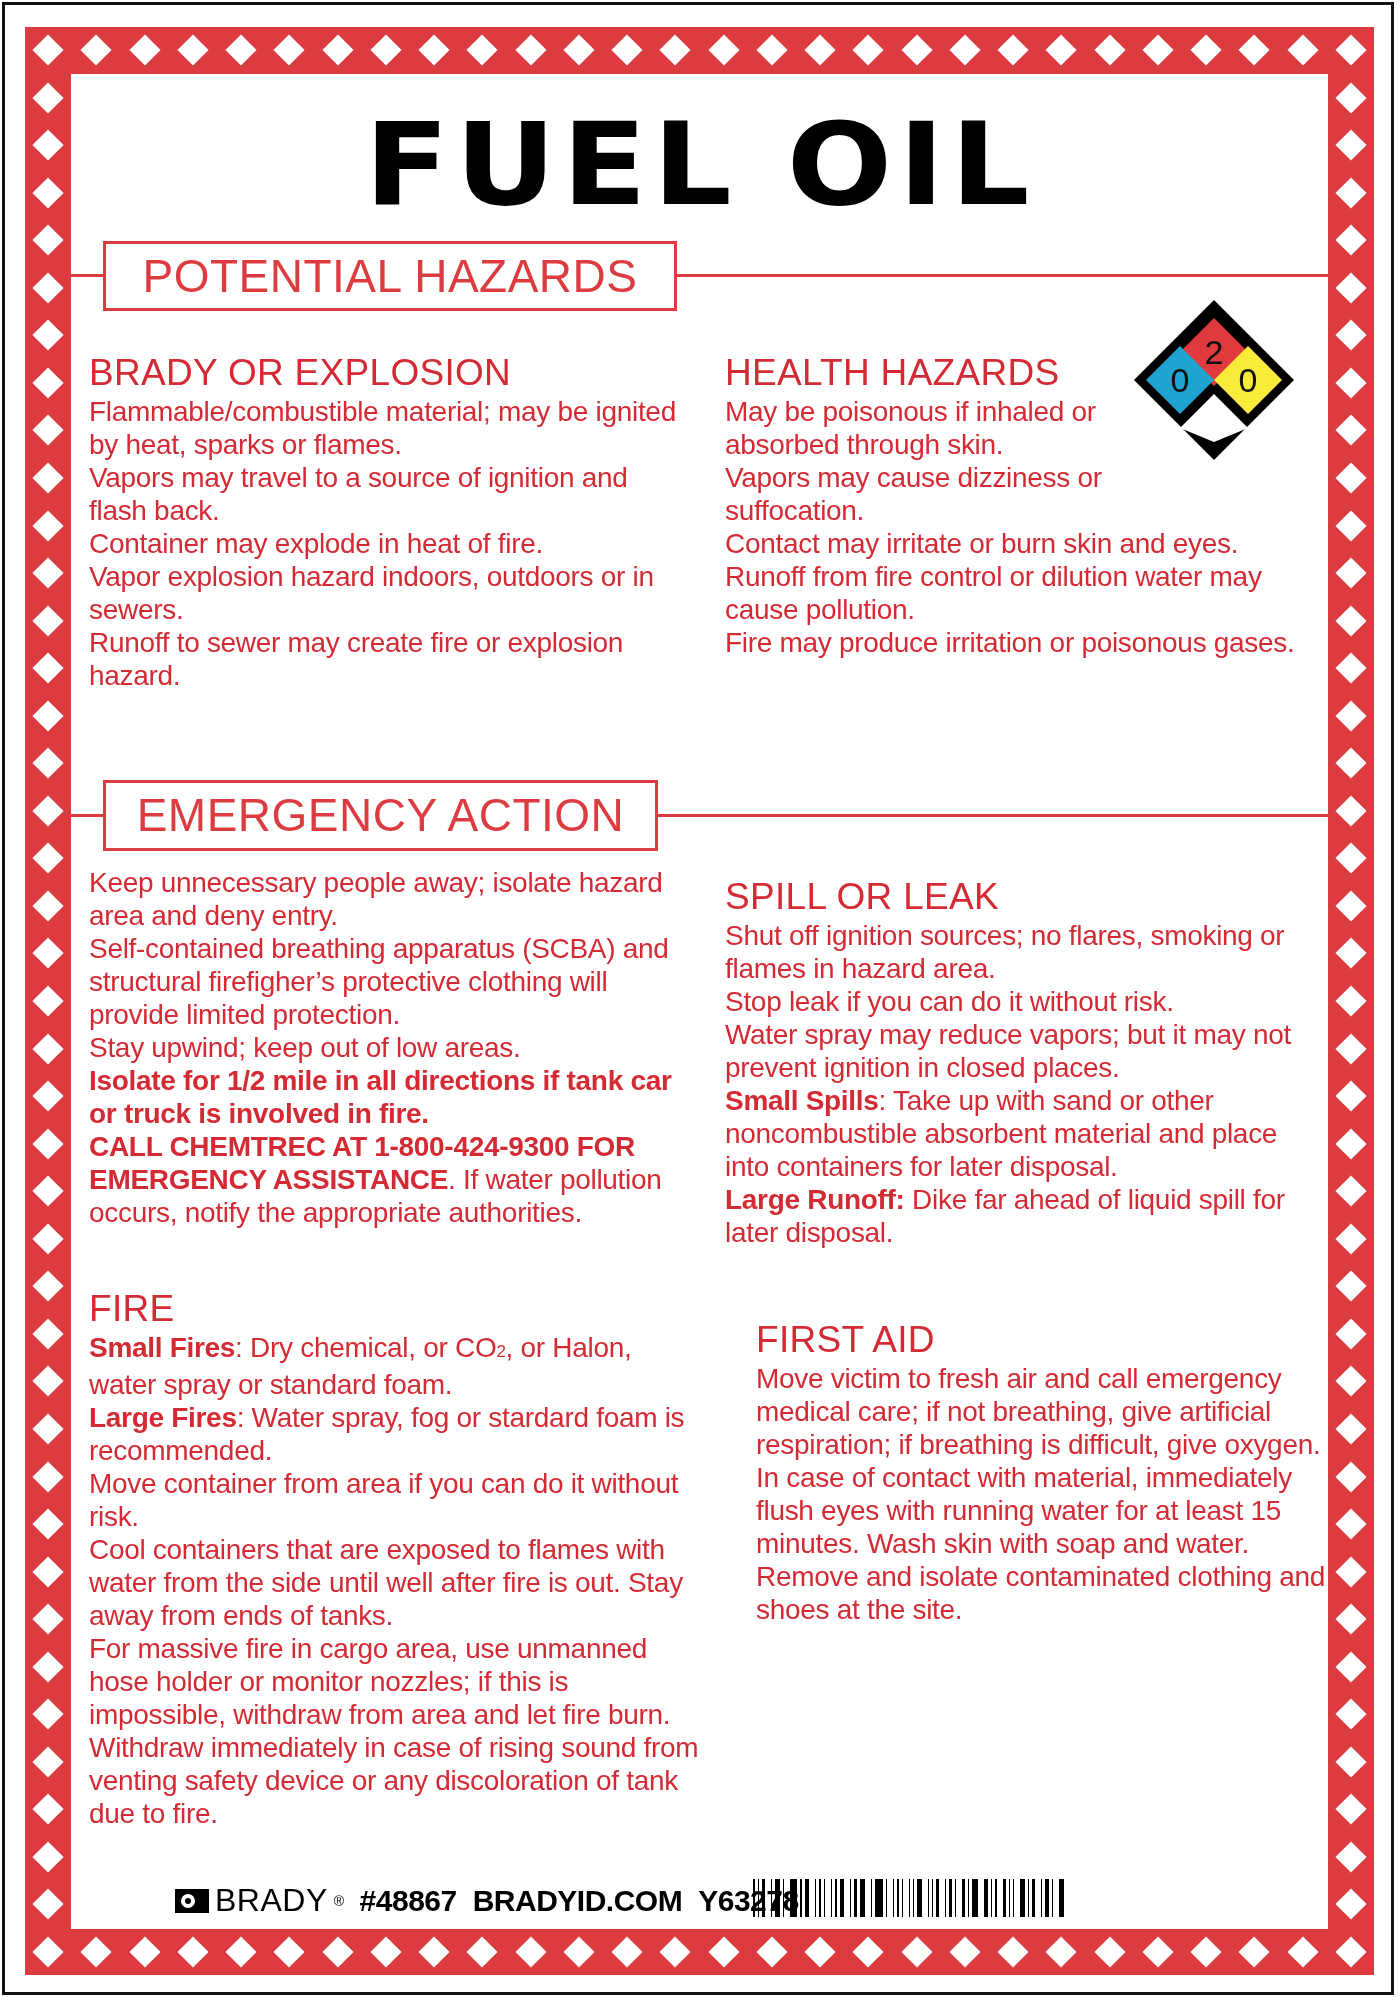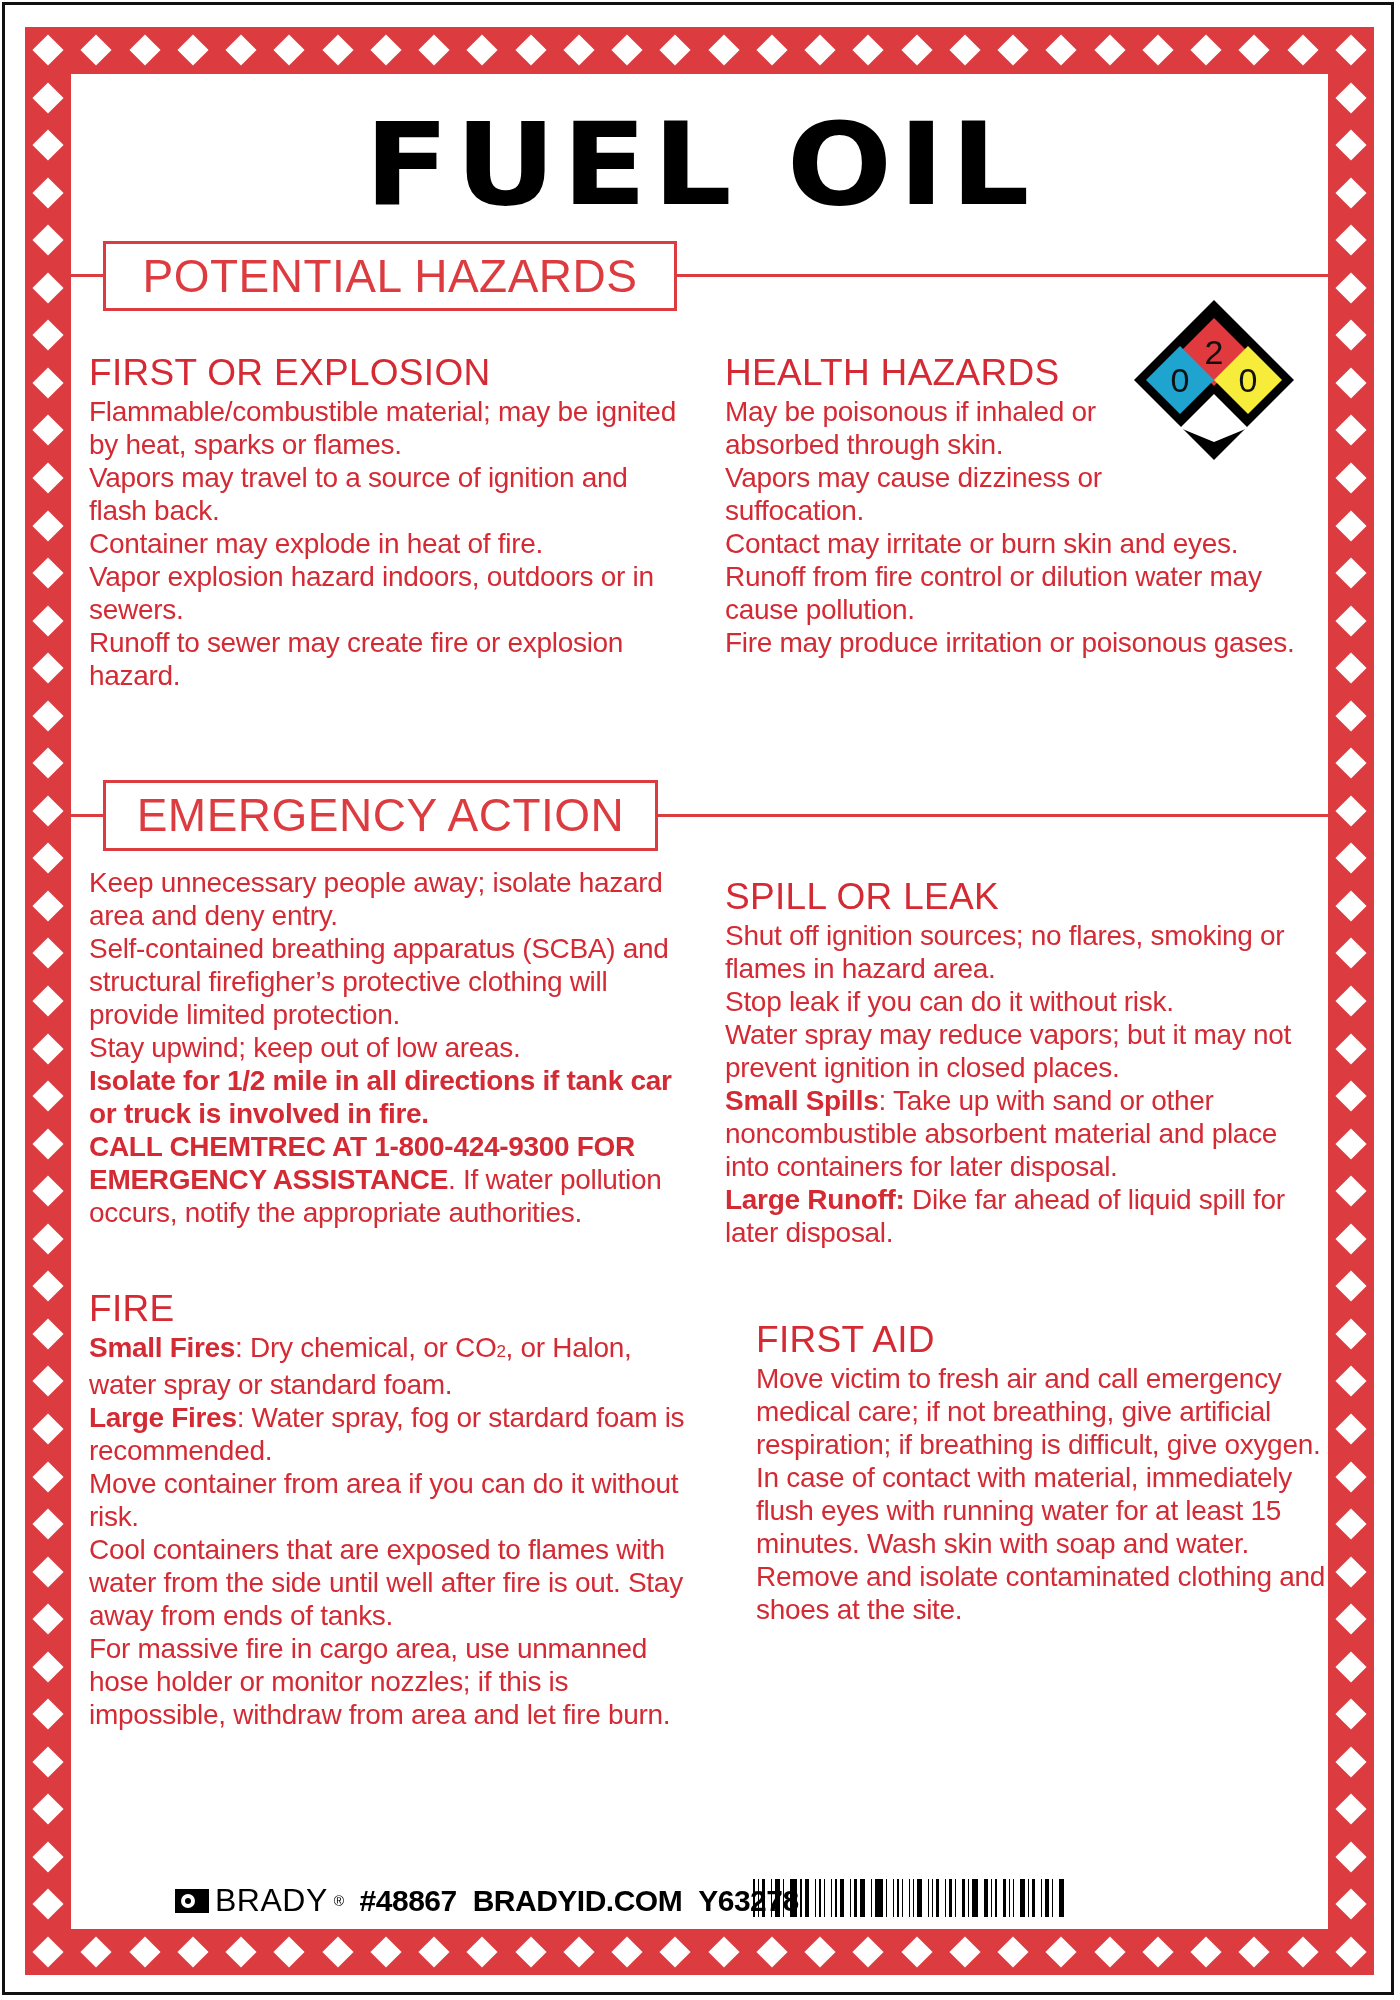--- a/index.html
+++ b/index.html
@@ -204,21 +204,21 @@
     <div class="dia" style="left: 1315px; top: 1866.45px;"></div>
   </div>
 <div class="inner"></div>
 
 <div class="title">FUEL OIL</div>
 
 <div class="hline" style="left:71px; top:274px; width:1257px;"></div>
 <div class="sectbox" style="left:103px; top:241px; width:574px; height:70px;">POTENTIAL HAZARDS</div>
 
 <div class="block" style="left:89px; top:351px; width:600px;">
-  <h3>FIRST OR EXPLOSION</h3>
+  <h3>BRADY OR EXPLOSION</h3>
   <p>Flammable/combustible material; may be ignited by heat, sparks or flames.</p>
   <p>Vapors may travel to a source of ignition and flash back.</p>
   <p>Container may explode in heat of fire.</p>
   <p>Vapor explosion hazard indoors, outdoors or in sewers.</p>
   <p>Runoff to sewer may create fire or explosion hazard.</p>
 </div>
 
 <div class="block" style="left:725px; top:351px; width:590px;">
   <h3>HEALTH HAZARDS</h3>
   <p style="width:390px">May be poisonous if inhaled or absorbed through skin.</p>
@@ -250,20 +250,21 @@
   <p><b>CALL CHEMTREC AT 1-800-424-9300 FOR EMERGENCY ASSISTANCE</b><span>. If water pollution occurs, notify the appropriate authorities.</span></p>
 </div>
 
 <div class="block" style="left:89px; top:1287px; width:610px;">
   <h3>FIRE</h3>
   <p><b>Small Fires</b><span>: Dry chemical, or CO</span><sub style="font-size:17px; vertical-align:baseline;">2</sub><span>, or Halon, water spray or standard foam.</span></p>
   <p><b>Large Fires</b><span>: Water spray, fog or stardard foam is recommended.</span></p>
   <p>Move container from area if you can do it without risk.</p>
   <p>Cool containers that are exposed to flames with water from the side until well after fire is out. Stay away from ends of tanks.</p>
   <p>For massive fire in cargo area, use unmanned hose holder or monitor nozzles; if this is impossible, withdraw from area and let fire burn.</p>
+  <p>Withdraw immediately in case of rising sound from venting safety device or any discoloration of tank due to fire.</p>
 </div>
 
 <div class="block" style="left:725px; top:875px; width:600px;">
   <h3>SPILL OR LEAK</h3>
   <p>Shut off ignition sources; no flares, smoking or flames in hazard area.</p>
   <p>Stop leak if you can do it without risk.</p>
   <p>Water spray may reduce vapors; but it may not prevent ignition in closed places.</p>
   <p><b>Small Spills</b><span>: Take up with sand or other noncombustible absorbent material and place into containers for later disposal.</span></p>
   <p><b>Large Runoff:</b><span> Dike far ahead of liquid spill for later disposal.</span></p>
 </div>

